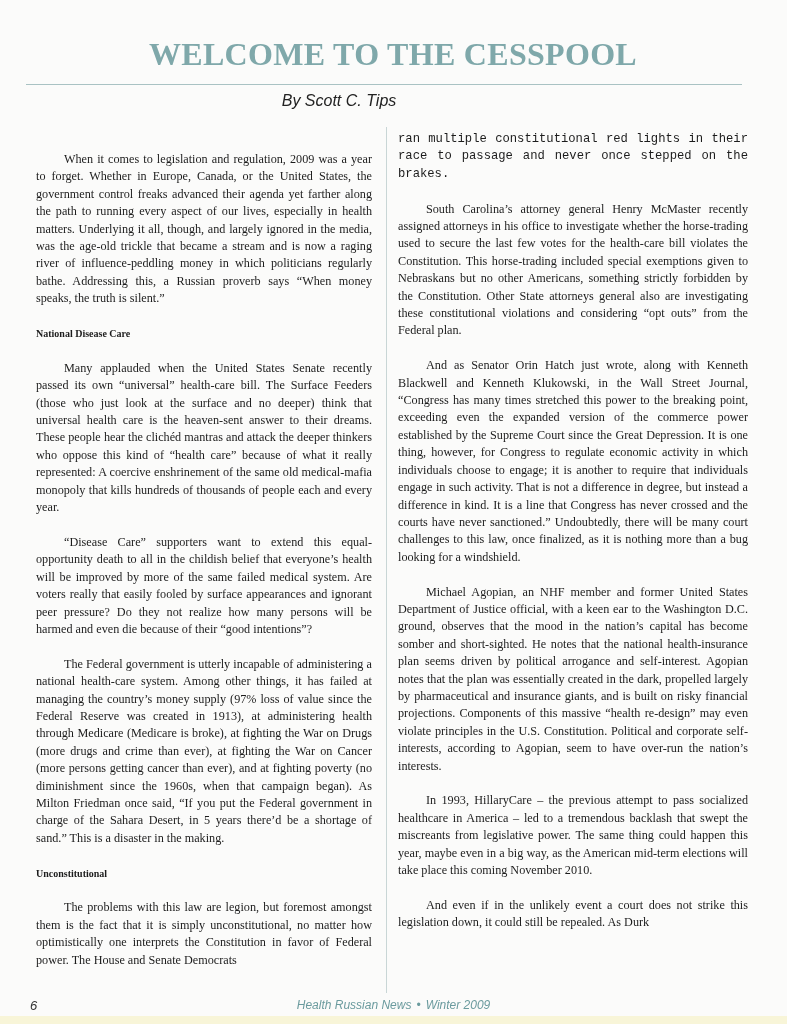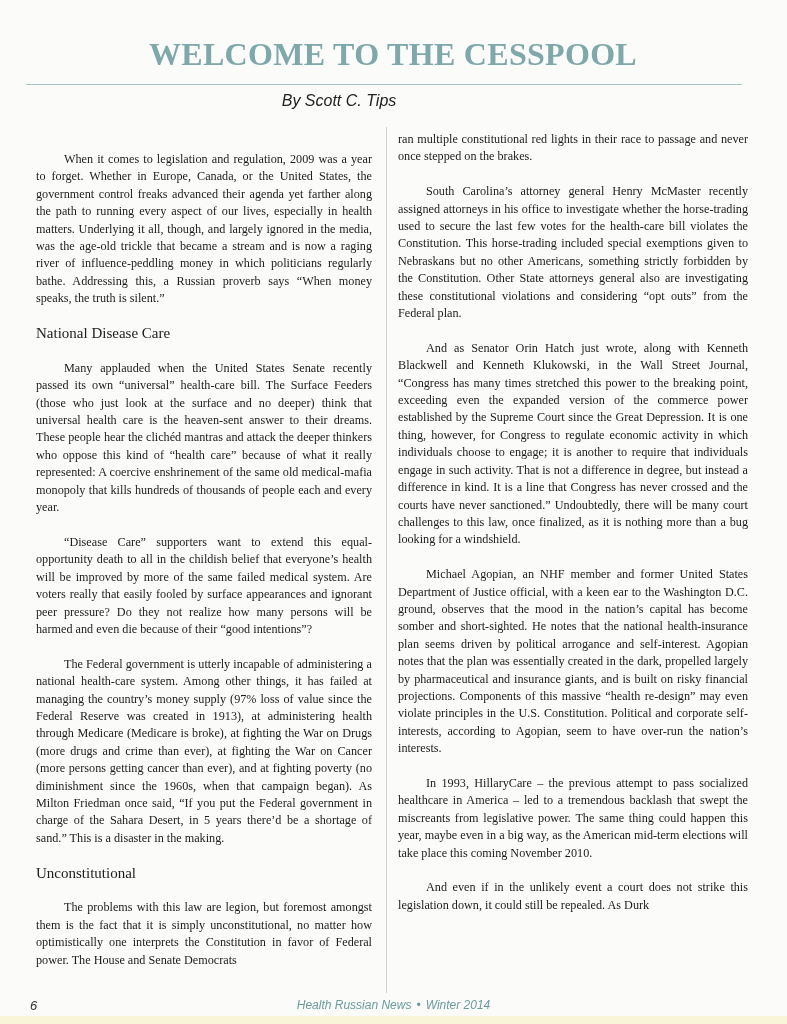--- a/index.html
+++ b/index.html
@@ -34,24 +34,24 @@
     }
     .col {
       position: absolute; top: 131px;
       font-size: 12.2px;
       line-height: 17.4px;
       text-align: justify;
     }
     .col-left { left: 36px; width: 336px; margin-top: 20px; }
     .col-right { left: 398px; width: 350px; top: 131px; }
     .col p { margin: 0 0 17.4px 0; text-indent: 28px; }
-    .col p.cont { text-indent: 0; }
+    .col p.cont { text-indent: 0; font-family: Liberation Mono, monospace; }
     .col h3 {
       margin: 0 0 17.4px 0;
-      font-size: 15px; font-weight: normal; line-height: 17.4px;
+      font-size: 10px; font-weight: bold; line-height: 17.4px;
     }
     .col-divider {
       position: absolute; left: 386px; top: 127px; width: 0; height: 866px;
       border-left: 1px solid #c9d6d6;
     }
     .footer-page {
       position: absolute; left: 30px; top: 998px;
       font-family: "Liberation Sans", sans-serif;
       font-style: italic; font-size: 13px; color: #333;
     }
@@ -90,16 +90,16 @@
     <p class="cont">ran multiple constitutional red lights in their race to passage and never once stepped on the brakes.</p>
     <p>South Carolina’s attorney general Henry McMaster recently assigned attorneys in his office to investigate whether the horse-trading used to secure the last few votes for the health-care bill violates the Constitution. This horse-trading included special exemptions given to Nebraskans but no other Americans, something strictly forbidden by the Constitution. Other State attorneys general also are investigating these constitutional violations and considering “opt outs” from the Federal plan.</p>
     <p>And as Senator Orin Hatch just wrote, along with Kenneth Blackwell and Kenneth Klukowski, in the Wall Street Journal, “Congress has many times stretched this power to the breaking point, exceeding even the expanded version of the commerce power established by the Supreme Court since the Great Depression. It is one thing, however, for Congress to regulate economic activity in which individuals choose to engage; it is another to require that individuals engage in such activity. That is not a difference in degree, but instead a difference in kind. It is a line that Congress has never crossed and the courts have never sanctioned.” Undoubtedly, there will be many court challenges to this law, once finalized, as it is nothing more than a bug looking for a windshield.</p>
     <p>Michael Agopian, an NHF member and former United States Department of Justice official, with a keen ear to the Washington D.C. ground, observes that the mood in the nation’s capital has become somber and short-sighted. He notes that the national health-insurance plan seems driven by political arrogance and self-interest. Agopian notes that the plan was essentially created in the dark, propelled largely by pharmaceutical and insurance giants, and is built on risky financial projections. Components of this massive “health re-design” may even violate principles in the U.S. Constitution. Political and corporate self-interests, according to Agopian, seem to have over-run the nation’s interests.</p>
     <p>In 1993, HillaryCare – the previous attempt to pass socialized healthcare in America – led to a tremendous backlash that swept the miscreants from legislative power. The same thing could happen this year, maybe even in a big way, as the American mid-term elections will take place this coming November 2010.</p>
     <p>And even if in the unlikely event a court does not strike this legislation down, it could still be repealed. As Durk</p>
   </div>
 
   <div class="footer-page">6</div>
   <div class="footer-center">
-    <span>Health Russian News</span><span class="sep">•</span><span>Winter 2014</span>
+    <span>Health Russian News</span><span class="sep">•</span><span>Winter 2009</span>
   </div>
   <div class="bottom-band"></div>
 </div>
 
 </body></html>

